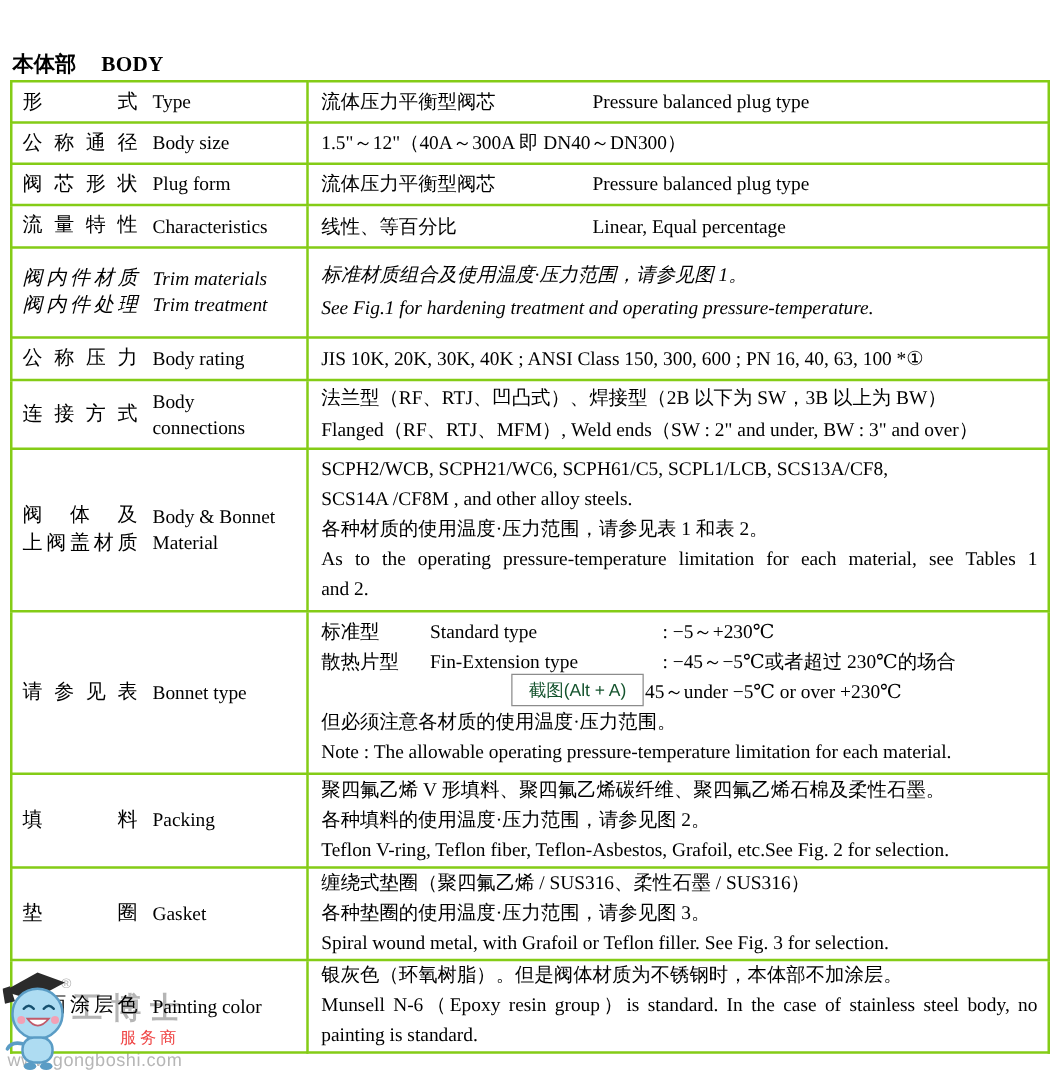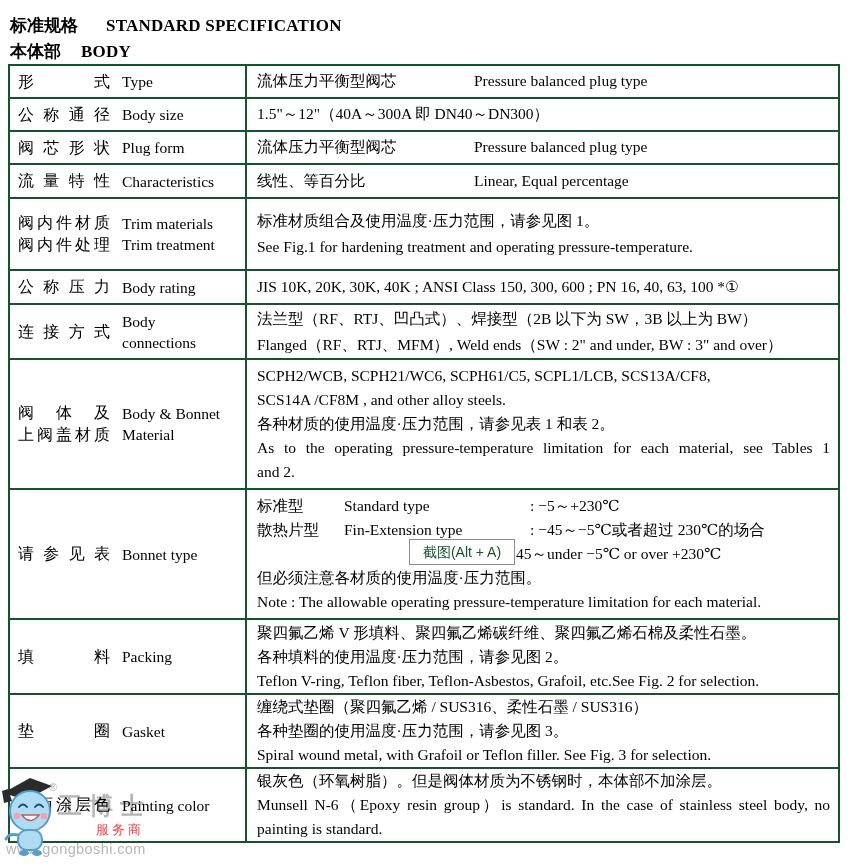--- a/index.html
+++ b/index.html
@@ -9,42 +9,42 @@
 
   
   .doc-title   { position:absolute; left:10px; top:14px; font-size:17px; font-weight:bold; white-space:nowrap; }
   .doc-subtitle{ position:absolute; left:10px; top:40px; font-size:17px; font-weight:bold; white-space:nowrap; }
   .t-en  { margin-left:28px; letter-spacing:0.2px; }
   .t-en2 { margin-left:20px; }
 
   
   table.spec { position:absolute; left:8px; top:64px; width:830px;
                border-collapse:collapse; table-layout:fixed; z-index:1; }
-  table.spec td { border:2px solid #14532d; font-size:15.5px; vertical-align:middle; background:transparent; }
+  table.spec td { border:2px solid #84cc16; font-size:15.5px; vertical-align:middle; background:transparent; }
   td.lc { width:237px; padding-left:8px; }
   td.vc { width:593px; padding-left:10px; padding-right:8px; position:relative; }
 
   .lwrap { display:flex; align-items:center; }
   .zh { width:92px; flex-shrink:0; font-size:16px; }
   .zl { text-align:justify; text-align-last:justify; line-height:22px; }
   .en { margin-left:12px; line-height:21px; }
 
   .pair .zcol { display:inline-block; width:217px; }
   .ln  { line-height:26px; }
   .ln24{ line-height:24px; }
   .just{ text-align:justify; text-align-last:justify; }
   .padtop { padding-top:4px; padding-bottom:4px; }
 
   .c1 { display:inline-block; width:87px; }
   .c2 { display:inline-block; width:186px; }
   .l3 { padding-left:259px; }
 
   
   tr.h33 { height:33px; } tr.h34 { height:34px; }
-  tr.h55 { height:55px; } tr.h56 { height:72px; }
+  tr.h55 { height:55px; } tr.h56 { height:72px;font-style:italic; }
   tr.h120{ height:120px;} tr.h121{ height:121px;}
   tr.h75 { height:75px; } tr.h74 { height:74px; }
 
   
   .tooltip { position:absolute; left:162px; top:49px; width:106px; height:26px;
              background:#ffffff; border:1px solid #8c8c8c;
              font-family:"Liberation Sans","DejaVu Sans",sans-serif;
              font-size:14px; line-height:24px; text-align:center; color:#14532d;
              z-index:4; white-space:nowrap; }
 
@@ -57,23 +57,20 @@
              letter-spacing:3px; z-index:0; }
   .wm-url  { position:absolute; left:6px; top:841px; font-size:14.5px; color:#b6b6b6;
              letter-spacing:0.4px; z-index:0; font-family:"Liberation Sans",sans-serif; }
   .wm-mascot { position:absolute; left:2px; top:773px; z-index:6; }
 </style>
 </head>
 <body>
 
 <div class="page">
 
-  <div class="doc-title">
-    <span>标准规格</span><span class="t-en">STANDARD SPECIFICATION</span>
-  </div>
   <div class="doc-subtitle">
     <span>本体部</span><span class="t-en t-en2">BODY</span>
   </div>
 
   <table class="spec">
 
     <tbody>
         <tr class="h33">
       <td class="lc">
         <div class="lwrap">

